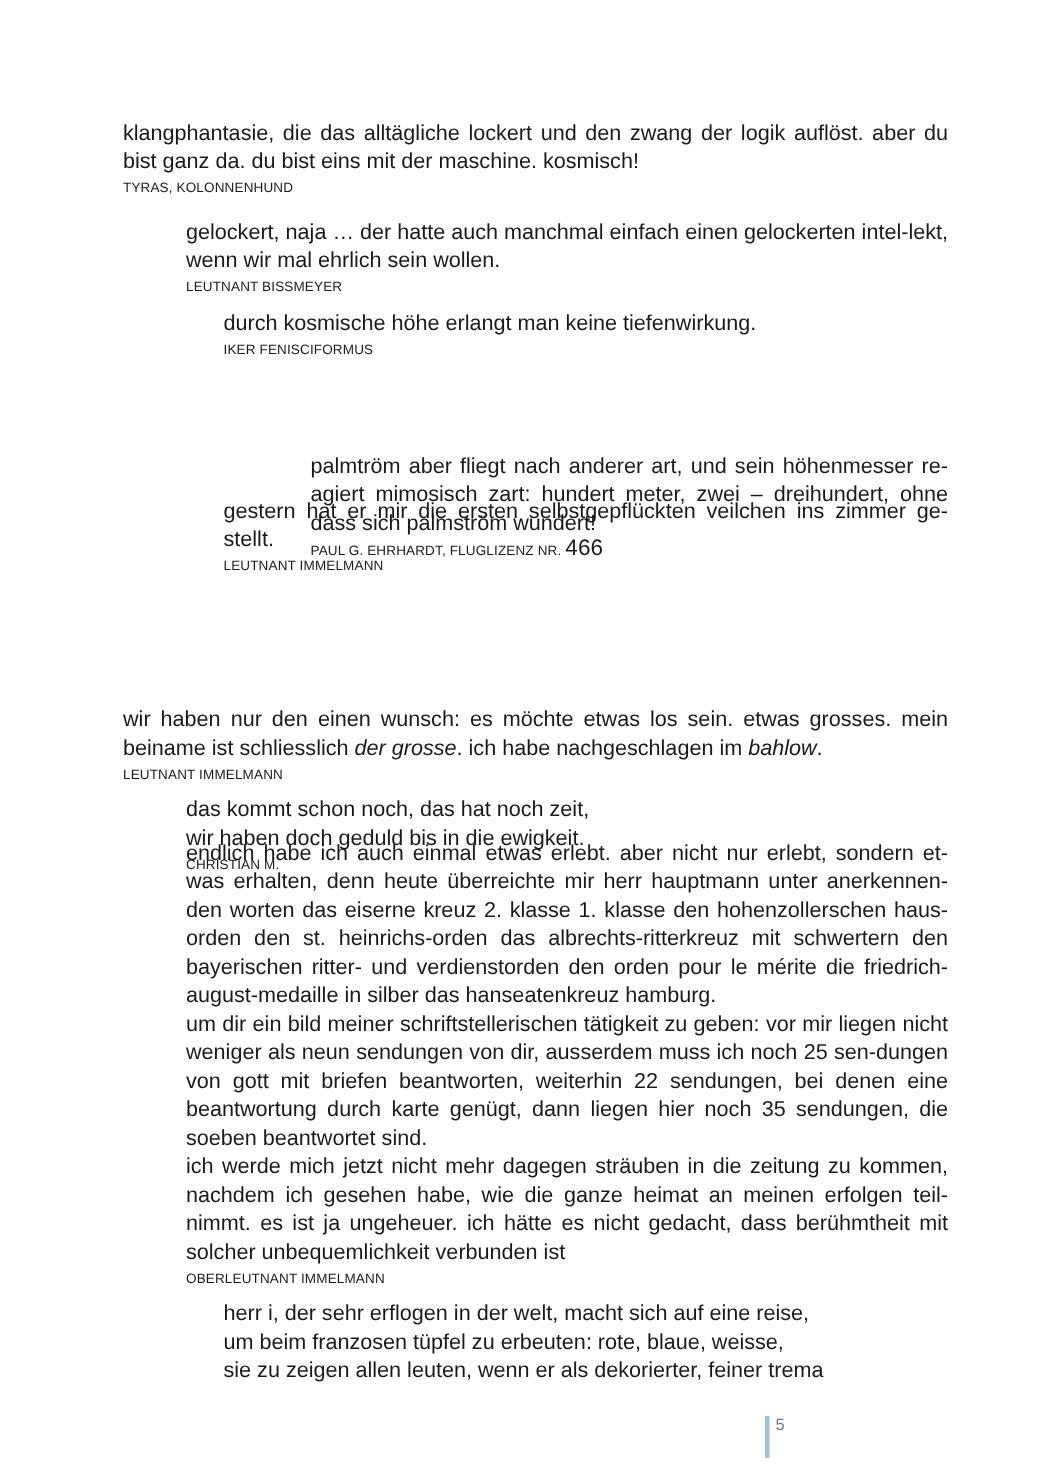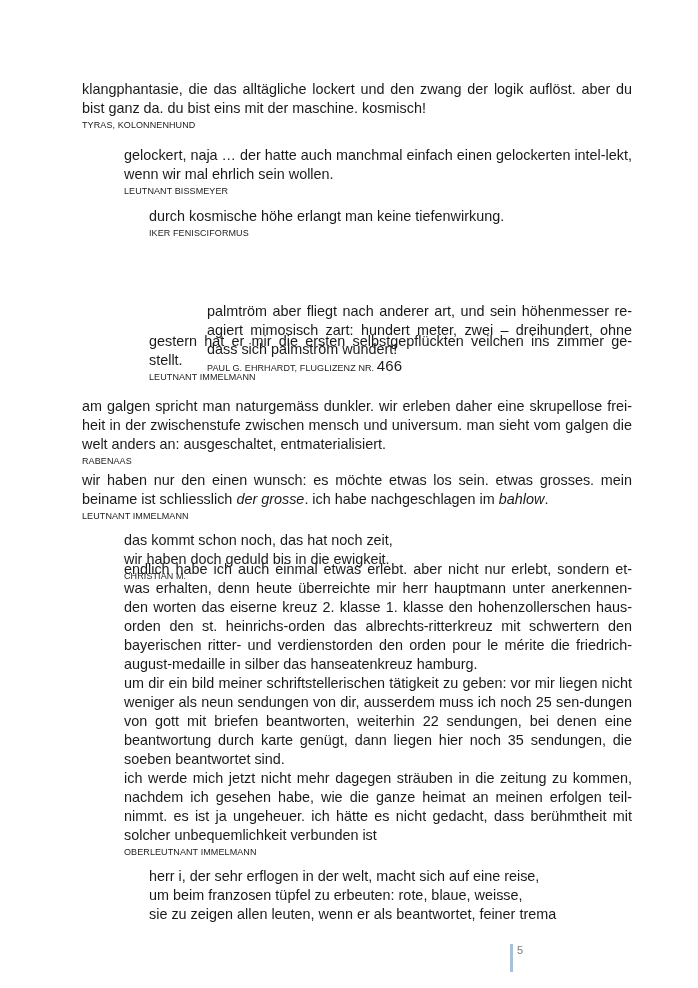--- a/index.html
+++ b/index.html
@@ -42,24 +42,20 @@
   <div class="block l3" style="top:254px;">
     <p class="txt">palmtröm aber fliegt nach anderer art, und sein höhenmesser re-agiert mimosisch zart: hundert meter, zwei – dreihundert, ohne dass sich palmström wundert!</p>
     <div class="attr"><span>PAUL G. EHRHARDT, FLUGLIZENZ NR.</span> <span class="num">466</span></div>
   </div>
 
   <div class="block l2" style="top:332px;">
     <p class="txt">gestern hat er mir die ersten selbstgepflückten veilchen ins zimmer ge-stellt.</p>
     <div class="attr">LEUTNANT IMMELMANN</div>
   </div>
 
-  <div class="block l0" style="top:397px;">
-    <p class="txt">am galgen spricht man naturgemäss dunkler. wir erleben daher eine skrupellose frei-heit in der zwischenstufe zwischen mensch und universum. man sieht vom galgen die welt anders an: ausgeschaltet, entmaterialisiert.</p>
-    <div class="attr">RABENAAS</div>
-  </div>
 
   <div class="block l0" style="top:471px;">
     <p class="txt"><span>wir haben nur den einen wunsch: es möchte etwas los sein. etwas grosses. mein beiname ist schliesslich </span><em>der grosse</em><span>. ich habe nachgeschlagen im </span><em>bahlow</em><span>.</span></p>
     <div class="attr">LEUTNANT IMMELMANN</div>
   </div>
 
   <div class="block l1" style="top:531px;">
     <p class="txt left">das kommt schon noch, das hat noch zeit,</p>
     <p class="txt left">wir haben doch geduld bis in die ewigkeit.</p>
     <div class="attr">CHRISTIAN M.</div>
@@ -68,18 +64,18 @@
   <div class="block l1" style="top:560px;">
     <p class="txt">endlich habe ich auch einmal etwas erlebt. aber nicht nur erlebt, sondern et-was erhalten, denn heute überreichte mir herr hauptmann unter anerkennen-den worten das eiserne kreuz 2. klasse 1. klasse den hohenzollerschen haus-orden den st. heinrichs-orden das albrechts-ritterkreuz mit schwertern den bayerischen ritter- und verdienstorden den orden pour le mérite die friedrich-august-medaille in silber das hanseatenkreuz hamburg.</p>
     <p class="txt">um dir ein bild meiner schriftstellerischen tätigkeit zu geben: vor mir liegen nicht weniger als neun sendungen von dir, ausserdem muss ich noch 25 sen-dungen von gott mit briefen beantworten, weiterhin 22 sendungen, bei denen eine beantwortung durch karte genügt, dann liegen hier noch 35 sendungen, die soeben beantwortet sind.</p>
     <p class="txt">ich werde mich jetzt nicht mehr dagegen sträuben in die zeitung zu kommen, nachdem ich gesehen habe, wie die ganze heimat an meinen erfolgen teil-nimmt. es ist ja ungeheuer. ich hätte es nicht gedacht, dass berühmtheit mit solcher unbequemlichkeit verbunden ist</p>
     <div class="attr">OBERLEUTNANT IMMELMANN</div>
   </div>
 
   <div class="block l2" style="top:867px;">
     <p class="txt left">herr i, der sehr erflogen in der welt, macht sich auf eine reise,</p>
     <p class="txt left">um beim franzosen tüpfel zu erbeuten: rote, blaue, weisse,</p>
-    <p class="txt left">sie zu zeigen allen leuten, wenn er als beantwortet, feiner trema</p>
+    <p class="txt left">sie zu zeigen allen leuten, wenn er als dekorierter, feiner trema</p>
   </div>
 
   <div class="pbar"></div>
   <div class="pnum" style="left:517px;">5</div>
 </div>
 
 </body></html>

